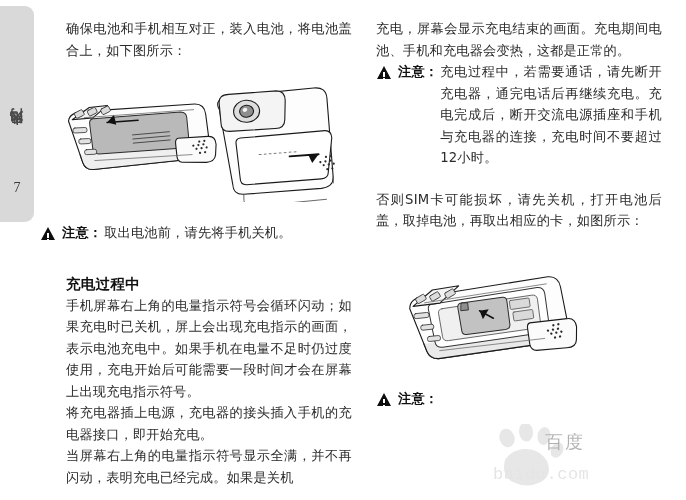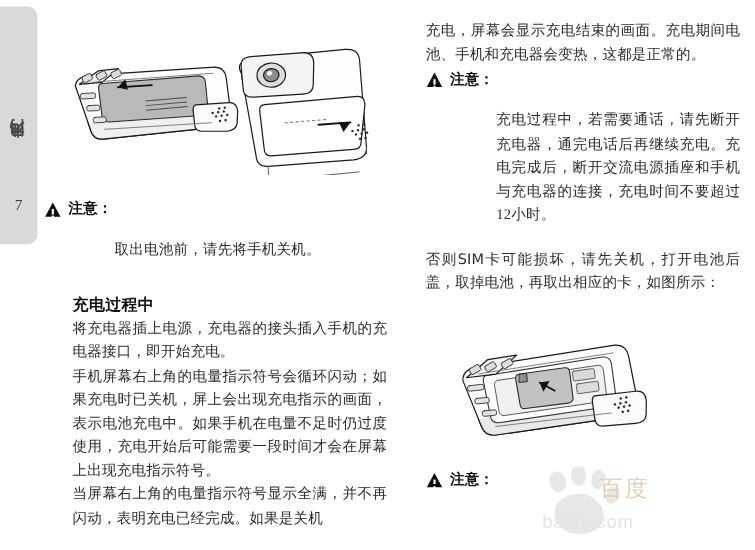--- a/index.html
+++ b/index.html
@@ -61,21 +61,21 @@
     font-family: "Liberation Serif", serif;
   }
 
   
   .col {
     position: absolute;
     top: 18px;
     width: 286px;
   }
   .col-left  { left: 66px; }
-  .col-right { left: 387px; }
+  .col-right { left: 376px; }
 
   h2.sec-title {
     margin: 0 0 1px 0;
     font-size: 14.5px;
     font-weight: 700;
     color: #111;
     letter-spacing: 0.3px;
     line-height: 20px;
   }
   p.body-text {
@@ -91,21 +91,20 @@
   .gap-lg { height: 30px; }
 
   
   .note {
     display: flex;
     align-items: flex-start;
     font-size: 13.2px;
     line-height: 21.5px;
     color: #2b2b2b;
     letter-spacing: 0.2px;
-    font-family: Liberation Serif, serif;
   }
   .note-left-indent { margin-left: -26px; }
   .warn-icon {
     flex: 0 0 auto;
     width: 17px;
     height: 21.5px;
     position: relative;
     margin-right: 5px;
   }
   .warn-icon::before {
@@ -127,21 +126,21 @@
     height: 4.5px;
     background: #ffffff;
     box-shadow: 0 6px 0 0 #ffffff;
   }
   .note-word {
     font-weight: 700;
     color: #111;
     white-space: nowrap;
     margin-right: 2px;
   }
-  .note-body { text-align: justify; margin-top: 37px; }
+  .note-body { text-align: justify; }
 
   
   .figure { position: relative; }
   .figure svg { display: block; }
 
   
   .watermark {
     position: absolute;
     left: 487px;
     top: 424px;
@@ -150,46 +149,47 @@
     pointer-events: none;
     opacity: 0.30;
   }
   .wm-text {
     position: absolute;
     left: 6px;
     top: 41px;
     font-size: 17px;
     letter-spacing: 0.5px;
     color: #a8a8a8;
-    font-family: Liberation Sans, sans-serif;
+    font-family: Liberation Mono, monospace;
     white-space: nowrap;
   }
   .wm-cn {
     position: absolute;
     left: 58px;
     top: 6px;
-    font-size: 21px;
-    color: #a16207;
+    font-size: 18px;
+    color: #000000;
     letter-spacing: 2px;
     white-space: nowrap;
     text-align: center;
   }
 </style>
 </head>
 <body>
 
 <div id="page">
 
   <div class="side-tab">
     <div class="side-tab-label">电池人门</div>
     <div class="side-tab-page">7</div>
   </div>
 
   <div class="col col-left">
 
+    <p class="body-text">确保电池和手机相互对正，装入电池，将电池盖合上，如下图所示：</p>
 
     <div class="gap-sm"></div>
 
     <div class="figure">
       <svg width="286" height="132" viewBox="0 0 286 132">
         <g fill="none" stroke="#1a1a1a" stroke-width="1.1" stroke-linejoin="round" stroke-linecap="round">
 
           <g transform="translate(2,6) rotate(-19 60 52)">
 
             <path d="M6,26 L6,70 Q6,78 14,80 L118,104 Q128,106 131,98 L138,64 Q140,54 131,51 L24,22 Q10,18 6,26 Z" fill="#fdfdfd"></path>
@@ -286,22 +286,22 @@
 
     <div class="note note-left-indent">
       <span class="warn-icon"></span>
       <span class="note-word">注意：</span>
       <span class="note-body">取出电池前，请先将手机关机。</span>
     </div>
 
     <div class="gap-lg"></div>
 
     <h2 class="sec-title">充电过程中</h2>
+    <p class="body-text">手机屏幕右上角的电量指示符号会循环闪动；如果充电时已关机，屏上会出现充电指示的画面，表示电池充电中。如果手机在电量不足时仍过度使用，充电开始后可能需要一段时间才会在屏幕上出现充电指示符号。</p>
     <p class="body-text">将充电器插上电源，充电器的接头插入手机的充电器接口，即开始充电。</p>
-    <p class="body-text">手机屏幕右上角的电量指示符号会循环闪动；如果充电时已关机，屏上会出现充电指示的画面，表示电池充电中。如果手机在电量不足时仍过度使用，充电开始后可能需要一段时间才会在屏幕上出现充电指示符号。</p>
     <p class="body-text">当屏幕右上角的电量指示符号显示全满，并不再闪动，表明充电已经完成。如果是关机</p>
   </div>
 
   <div class="col col-right">
 
     <p class="body-text">充电，屏幕会显示充电结束的画面。充电期间电池、手机和充电器会变热，这都是正常的。</p>
 
     <div class="note">
       <span class="warn-icon"></span>
       <span class="note-word">注意：</span>

